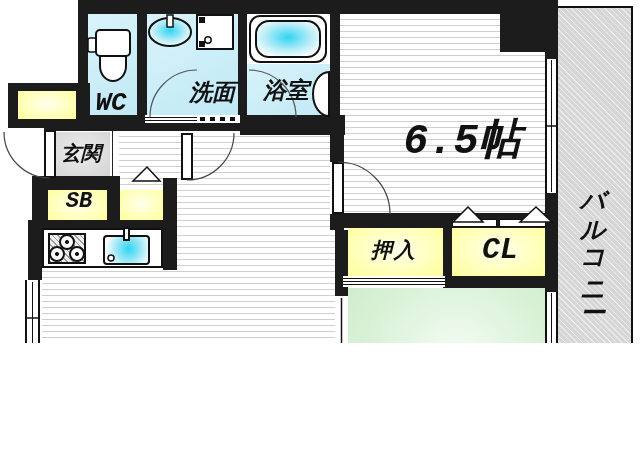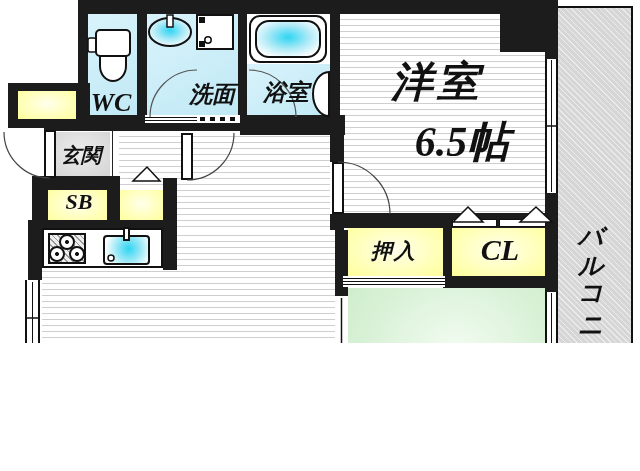--- a/index.html
+++ b/index.html
@@ -1,17 +1,17 @@
 <!DOCTYPE html>
 <html><head>
 <meta charset="utf-8">
 <style>
   html,body{margin:0;padding:0;background:#ffffff;}
   #plan{position:relative;width:640px;height:343px;background:#ffffff;overflow:hidden;
-        font-family:Liberation Serif, serif;text-align:center;}
+        font-family:Liberation Mono, monospace;}
   .wall{position:absolute;background:#1c1c1c;}
   .floor{position:absolute;}
   .stripes{background:repeating-linear-gradient(to bottom,#ffffff 0 5px,#cfcfcf 5px 6px);}
   .cyan{background:linear-gradient(150deg,#d9f3fb 0%,#c0e9f5 100%);}
   .yellow{background:radial-gradient(ellipse at 50% 45%,#ffffec 0%,#ffffc6 45%,#ffff9b 100%);}
   .green{background:radial-gradient(ellipse at 55% 40%,#f3fcf2 0%,#daf2d8 55%,#c9ebc6 100%);}
   .gray{background:radial-gradient(ellipse at 50% 45%,#ececec 0%,#d4d4d4 100%);}
   .hatch{background:repeating-linear-gradient(45deg,#d6d6d6 0 3px,#ebebeb 3px 4px);}
   .white{background:#ffffff;}
   .leaf{position:absolute;background:#ffffff;border:2px solid #111;box-sizing:border-box;}
@@ -185,21 +185,20 @@
       <polygon points="133,181 160,181 147,167"></polygon>
       <polygon points="453,222 483,222 468,207"></polygon>
       <polygon points="520,222 552,222 536,207"></polygon>
     </g>
   </svg>
 
   <div class="label" style="left:111px;top:103px;font-size:26px;">WC</div>
   <div class="label" style="left:212px;top:94px;font-size:23px;">洗面</div>
   <div class="label" style="left:286px;top:92px;font-size:23px;">浴室</div>
 
-  <div class="label" style="left:437px;top:82px;font-size:42px;letter-spacing:4px;">洋室</div>
   <div class="label" style="left:437px;top:142px;font-size:42px;margin-left:25px;">6.5帖</div>
 
 
 
   <div class="label" style="left:81px;top:155px;font-size:20px;">玄関</div>
   <div class="label" style="left:79px;top:202px;font-size:22px;">SB</div>
   <div class="label" style="left:394px;top:251px;font-size:21px;letter-spacing:2px;">押入</div>
   <div class="label" style="left:500px;top:250px;font-size:30px;">CL</div>
 
   <div class="vlabel" style="left:578px;top:172px;font-size:25px;height:200px;">バルコニー</div>

